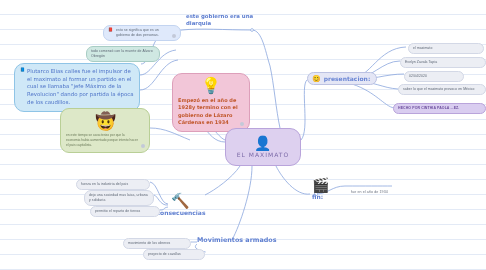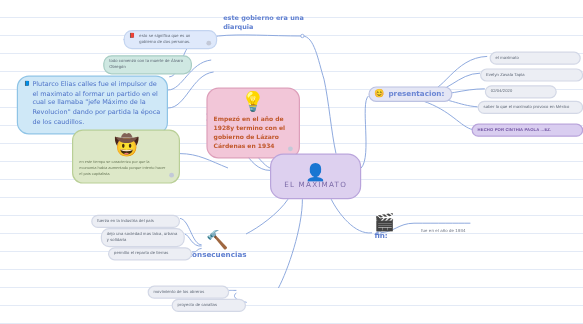--- a/index.html
+++ b/index.html
@@ -279,20 +279,23 @@
   <div class="node bubble note-grey plain underline-node" id="n-b1">
     <span>fuerza en la industria del pais</span>
   </div>
   <div class="node bubble note-grey plain underline-node" id="n-b2">
     <span>dejo una sociedad mas laica, urbana y solidaria</span>
   </div>
   <div class="node bubble note-grey plain underline-node" id="n-b3">
     <span>permitio el reparto de tierras</span>
   </div>
 
+  <div class="node" id="n-mov">
+    <span>Movimientos armados</span>
+  </div>
   <div class="node bubble note-grey plain underline-node" id="n-b4">
     <span>movimiento de los obreros</span>
   </div>
   <div class="node bubble note-grey plain underline-node" id="n-b5">
     <span>proyecto de cavallas</span>
   </div>
 
   <div class="node" id="n-fin">
     <span class="emoji">🎬</span>
     <span class="lbl">fin:</span>

